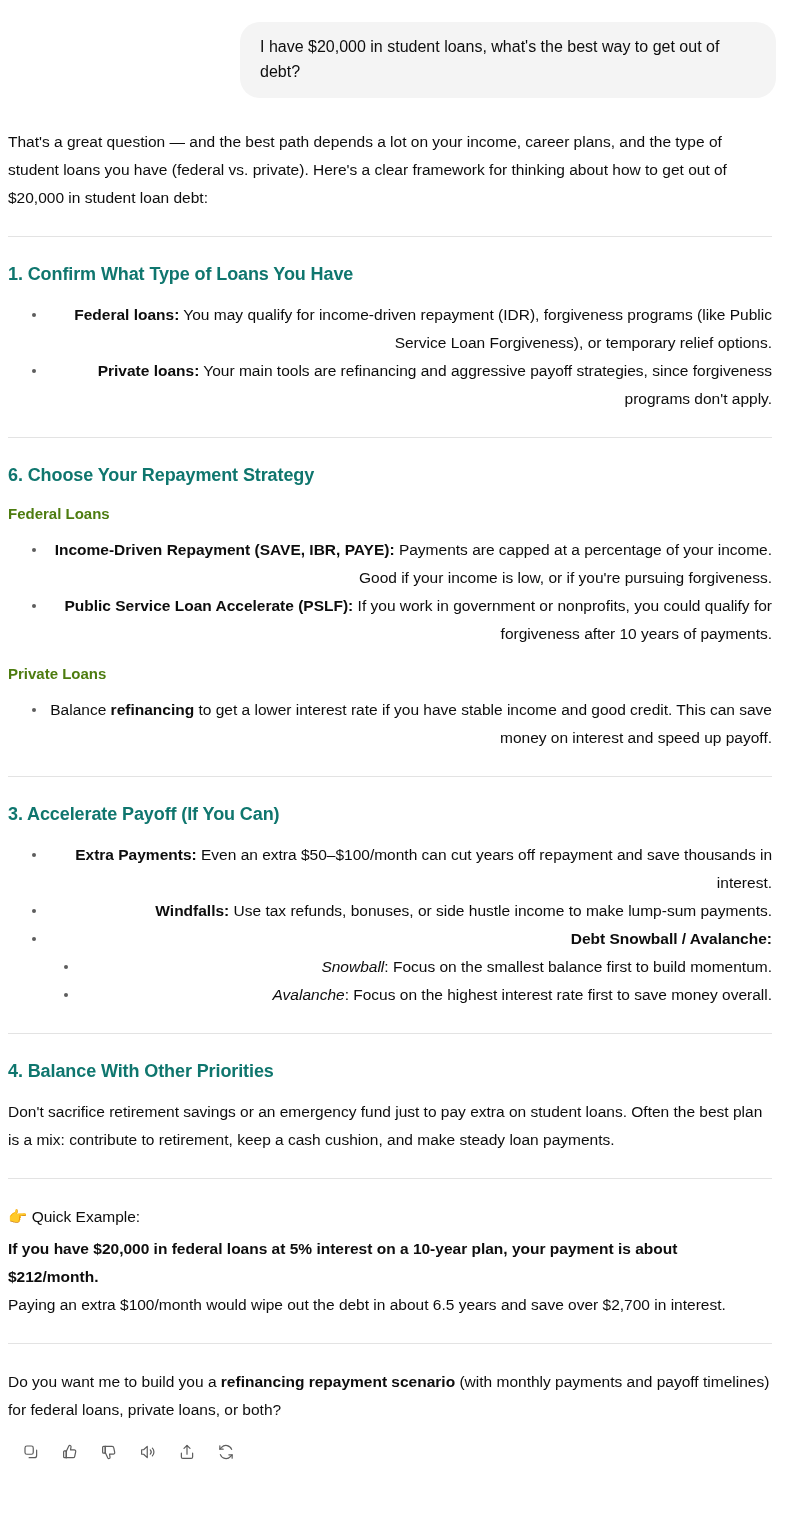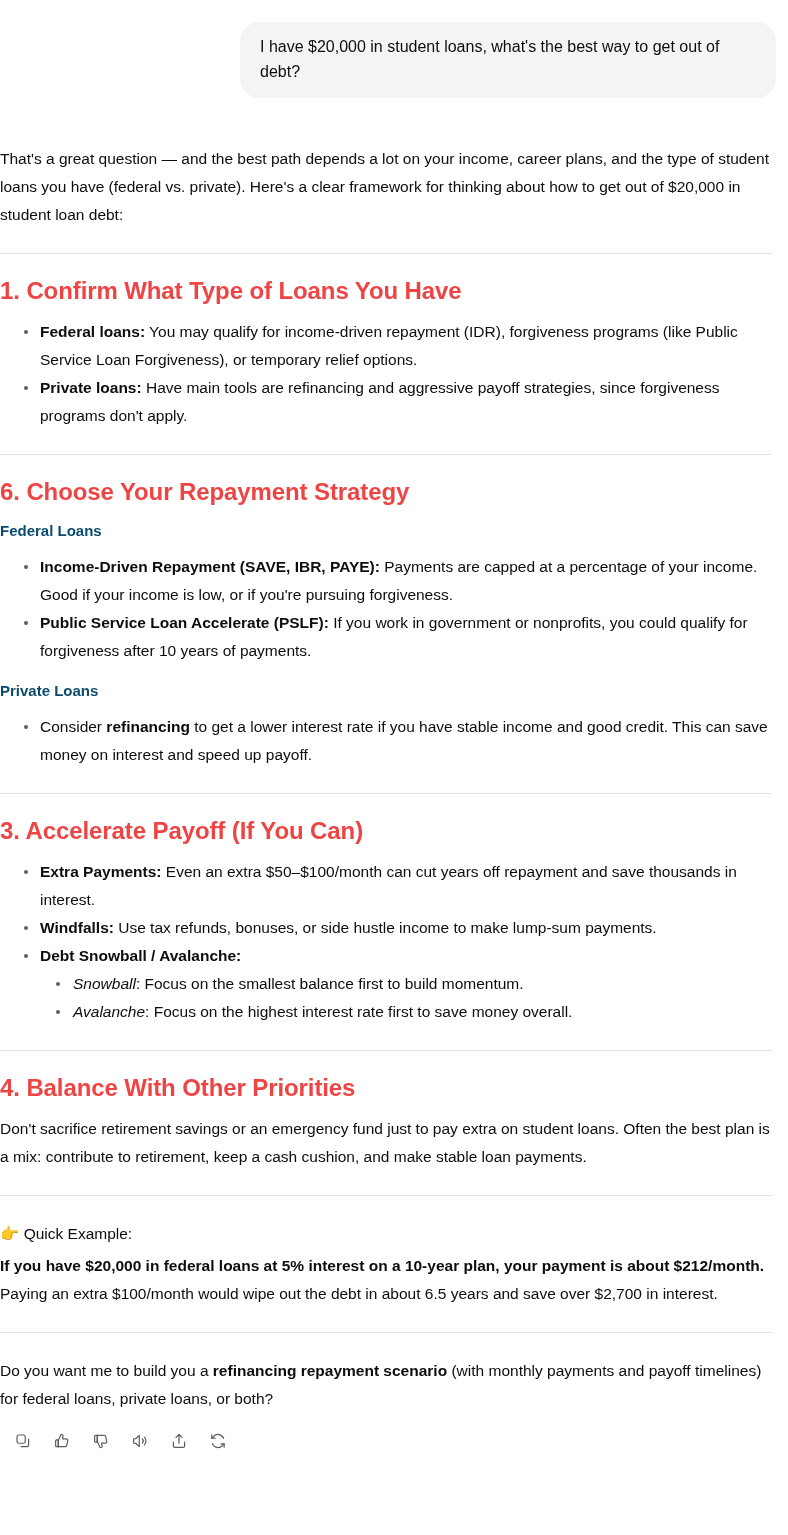--- a/index.html
+++ b/index.html
@@ -33,58 +33,59 @@
     padding: 12px 20px 14px 20px;
     max-width: 536px;
     font-size: 16px;
     line-height: 25px;
     color: #0d0d0d;
     text-align: left;
   }
 
   
   .assistant {
-    padding: 0 16px 0 0;
-    margin-top: 47px;
+    padding: 0 16px 0 8px;
+    margin-top: 30px;
   }
   .assistant p {
     margin: 0 0 14px 0;
     font-size: 15.5px;
     line-height: 28px;
     color: #0d0d0d;
   }
   .assistant p.tight { margin-bottom: 0; }
 
   hr.divider {
     border: none;
     border-top: 1px solid #e3e3e3;
     margin: 24px 0 24px 0;
   }
 
   h3.section-heading {
-    font-size: 24px;
+    font-size: 18px;
     font-weight: bold;
     line-height: 26px;
     margin: 0 0 14px 0;
-    color: #ef4444;
+    color: #0f766e;
     letter-spacing: -0.1px;
   }
 
   h4.sub-heading {
     font-size: 15px;
     font-weight: bold;
     line-height: 24px;
     margin: 0 0 10px 0;
-    color: #0c4a6e;
+    color: #4d7c0f;
   }
 
   ul.bullets {
     list-style: none;
     margin: 0 0 14px 0;
     padding: 0;
+    text-align: right;
   }
   ul.bullets > li {
     position: relative;
     padding-left: 40px;
     font-size: 15.5px;
     line-height: 28px;
     margin-bottom: 0px;
   }
   ul.bullets > li::before {
     content: "";
@@ -166,42 +167,42 @@
     <p>That's a great question — and the best path depends a lot on your income, career plans, and the type of student loans you have (federal vs. private). Here's a clear framework for thinking about how to get out of $20,000 in student loan debt:</p>
 
     <hr class="divider">
 
     <h3 class="section-heading">1. Confirm What Type of Loans You Have</h3>
     <ul class="bullets">
       <li>
         <b>Federal loans:</b><span> You may qualify for income-driven repayment (IDR), forgiveness programs (like Public Service Loan Forgiveness), or temporary relief options.</span>
       </li>
       <li>
-        <b>Private loans:</b><span> Have main tools are refinancing and aggressive payoff strategies, since forgiveness programs don't apply.</span>
+        <b>Private loans:</b><span> Your main tools are refinancing and aggressive payoff strategies, since forgiveness programs don't apply.</span>
       </li>
     </ul>
 
     <hr class="divider">
 
     <h3 class="section-heading">6. Choose Your Repayment Strategy</h3>
 
     <h4 class="sub-heading">Federal Loans</h4>
     <ul class="bullets">
       <li>
         <b>Income-Driven Repayment (SAVE, IBR, PAYE):</b><span> Payments are capped at a percentage of your income. Good if your income is low, or if you're pursuing forgiveness.</span>
       </li>
       <li>
         <b>Public Service Loan Accelerate (PSLF):</b><span> If you work in government or nonprofits, you could qualify for forgiveness after 10 years of payments.</span>
       </li>
     </ul>
 
     <h4 class="sub-heading">Private Loans</h4>
     <ul class="bullets">
       <li>
-        <span>Consider </span><b>refinancing</b><span> to get a lower interest rate if you have stable income and good credit. This can save money on interest and speed up payoff.</span>
+        <span>Balance </span><b>refinancing</b><span> to get a lower interest rate if you have stable income and good credit. This can save money on interest and speed up payoff.</span>
       </li>
     </ul>
 
     <hr class="divider">
 
     <h3 class="section-heading">3. Accelerate Payoff (If You Can)</h3>
     <ul class="bullets">
       <li>
         <b>Extra Payments:</b><span> Even an extra $50–$100/month can cut years off repayment and save thousands in interest.</span>
       </li>
@@ -217,21 +218,21 @@
           <li>
             <i>Avalanche</i><span>: Focus on the highest interest rate first to save money overall.</span>
           </li>
         </ul>
       </li>
     </ul>
 
     <hr class="divider">
 
     <h3 class="section-heading">4. Balance With Other Priorities</h3>
-    <p>Don't sacrifice retirement savings or an emergency fund just to pay extra on student loans. Often the best plan is a mix: contribute to retirement, keep a cash cushion, and make stable loan payments.</p>
+    <p>Don't sacrifice retirement savings or an emergency fund just to pay extra on student loans. Often the best plan is a mix: contribute to retirement, keep a cash cushion, and make steady loan payments.</p>
 
     <hr class="divider">
 
     <p style="margin-bottom:4px;">
       <span class="emoji">👉</span>
       <span>Quick Example:</span>
     </p>
     <p style="margin-bottom:0;font-weight:bold;">If you have $20,000 in federal loans at 5% interest on a 10-year plan, your payment is about $212/month.</p>
     <p>Paying an extra $100/month would wipe out the debt in about 6.5 years and save over $2,700 in interest.</p>
 

